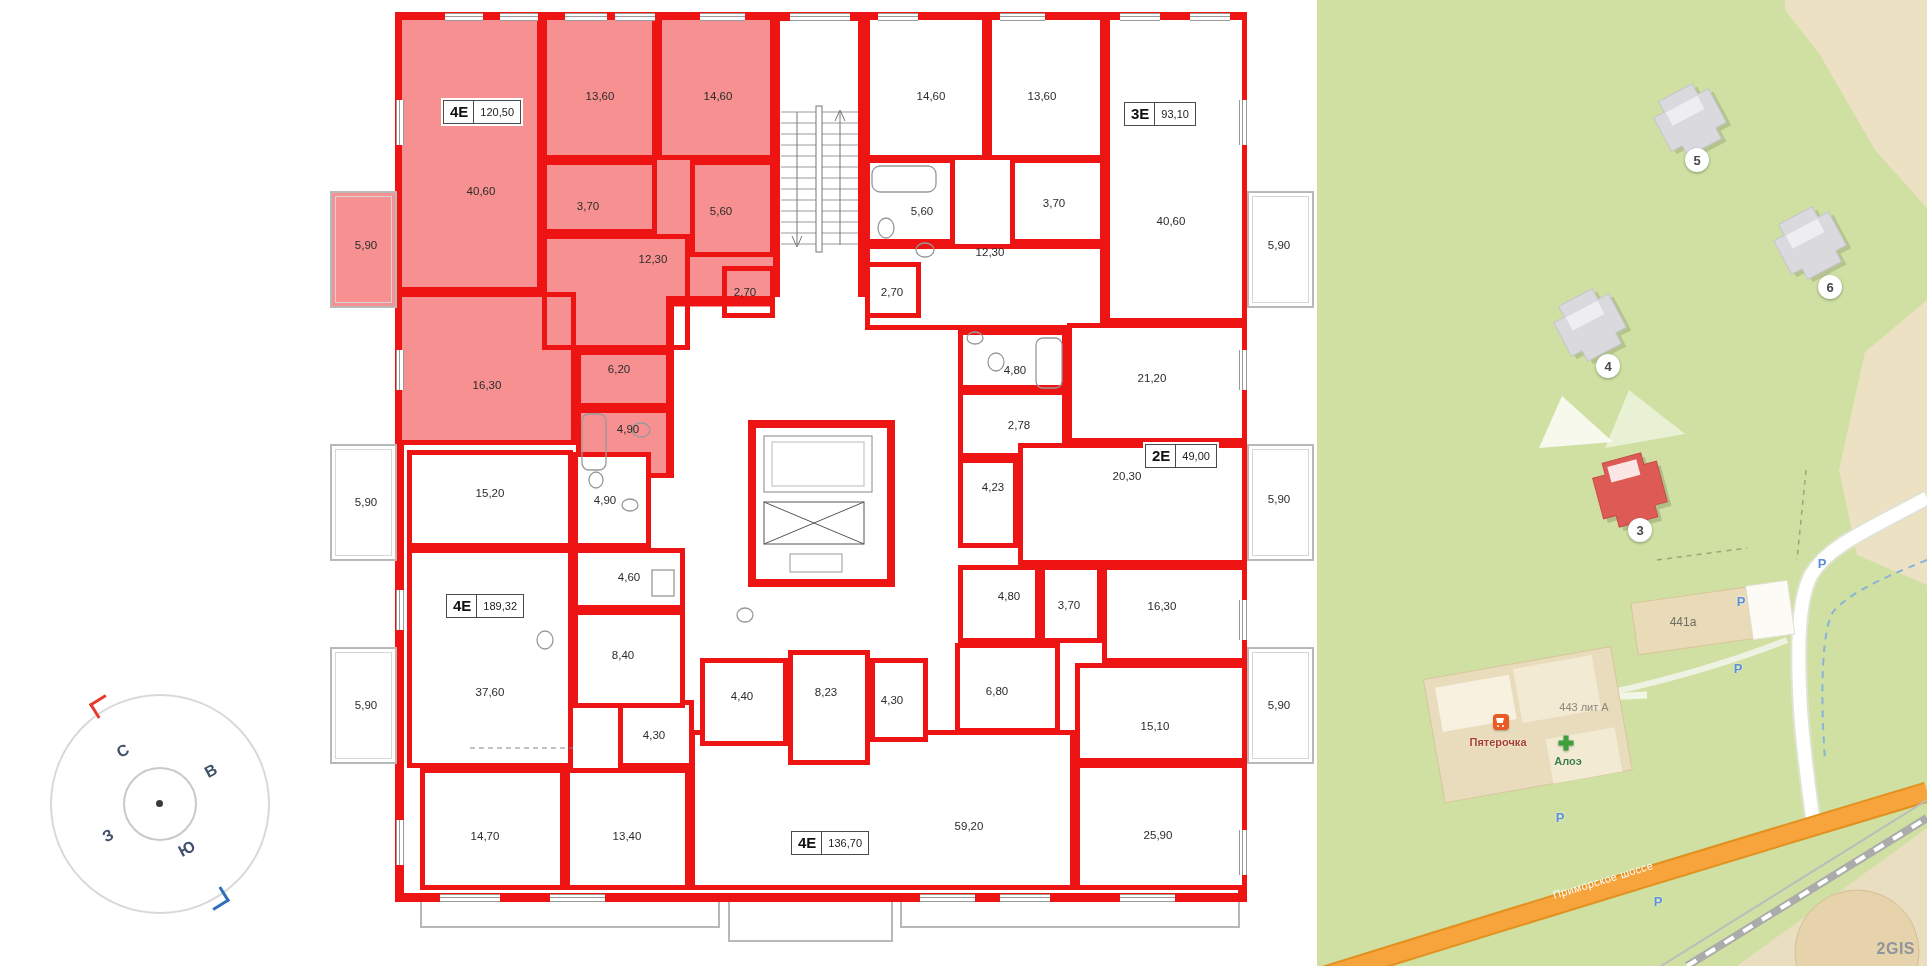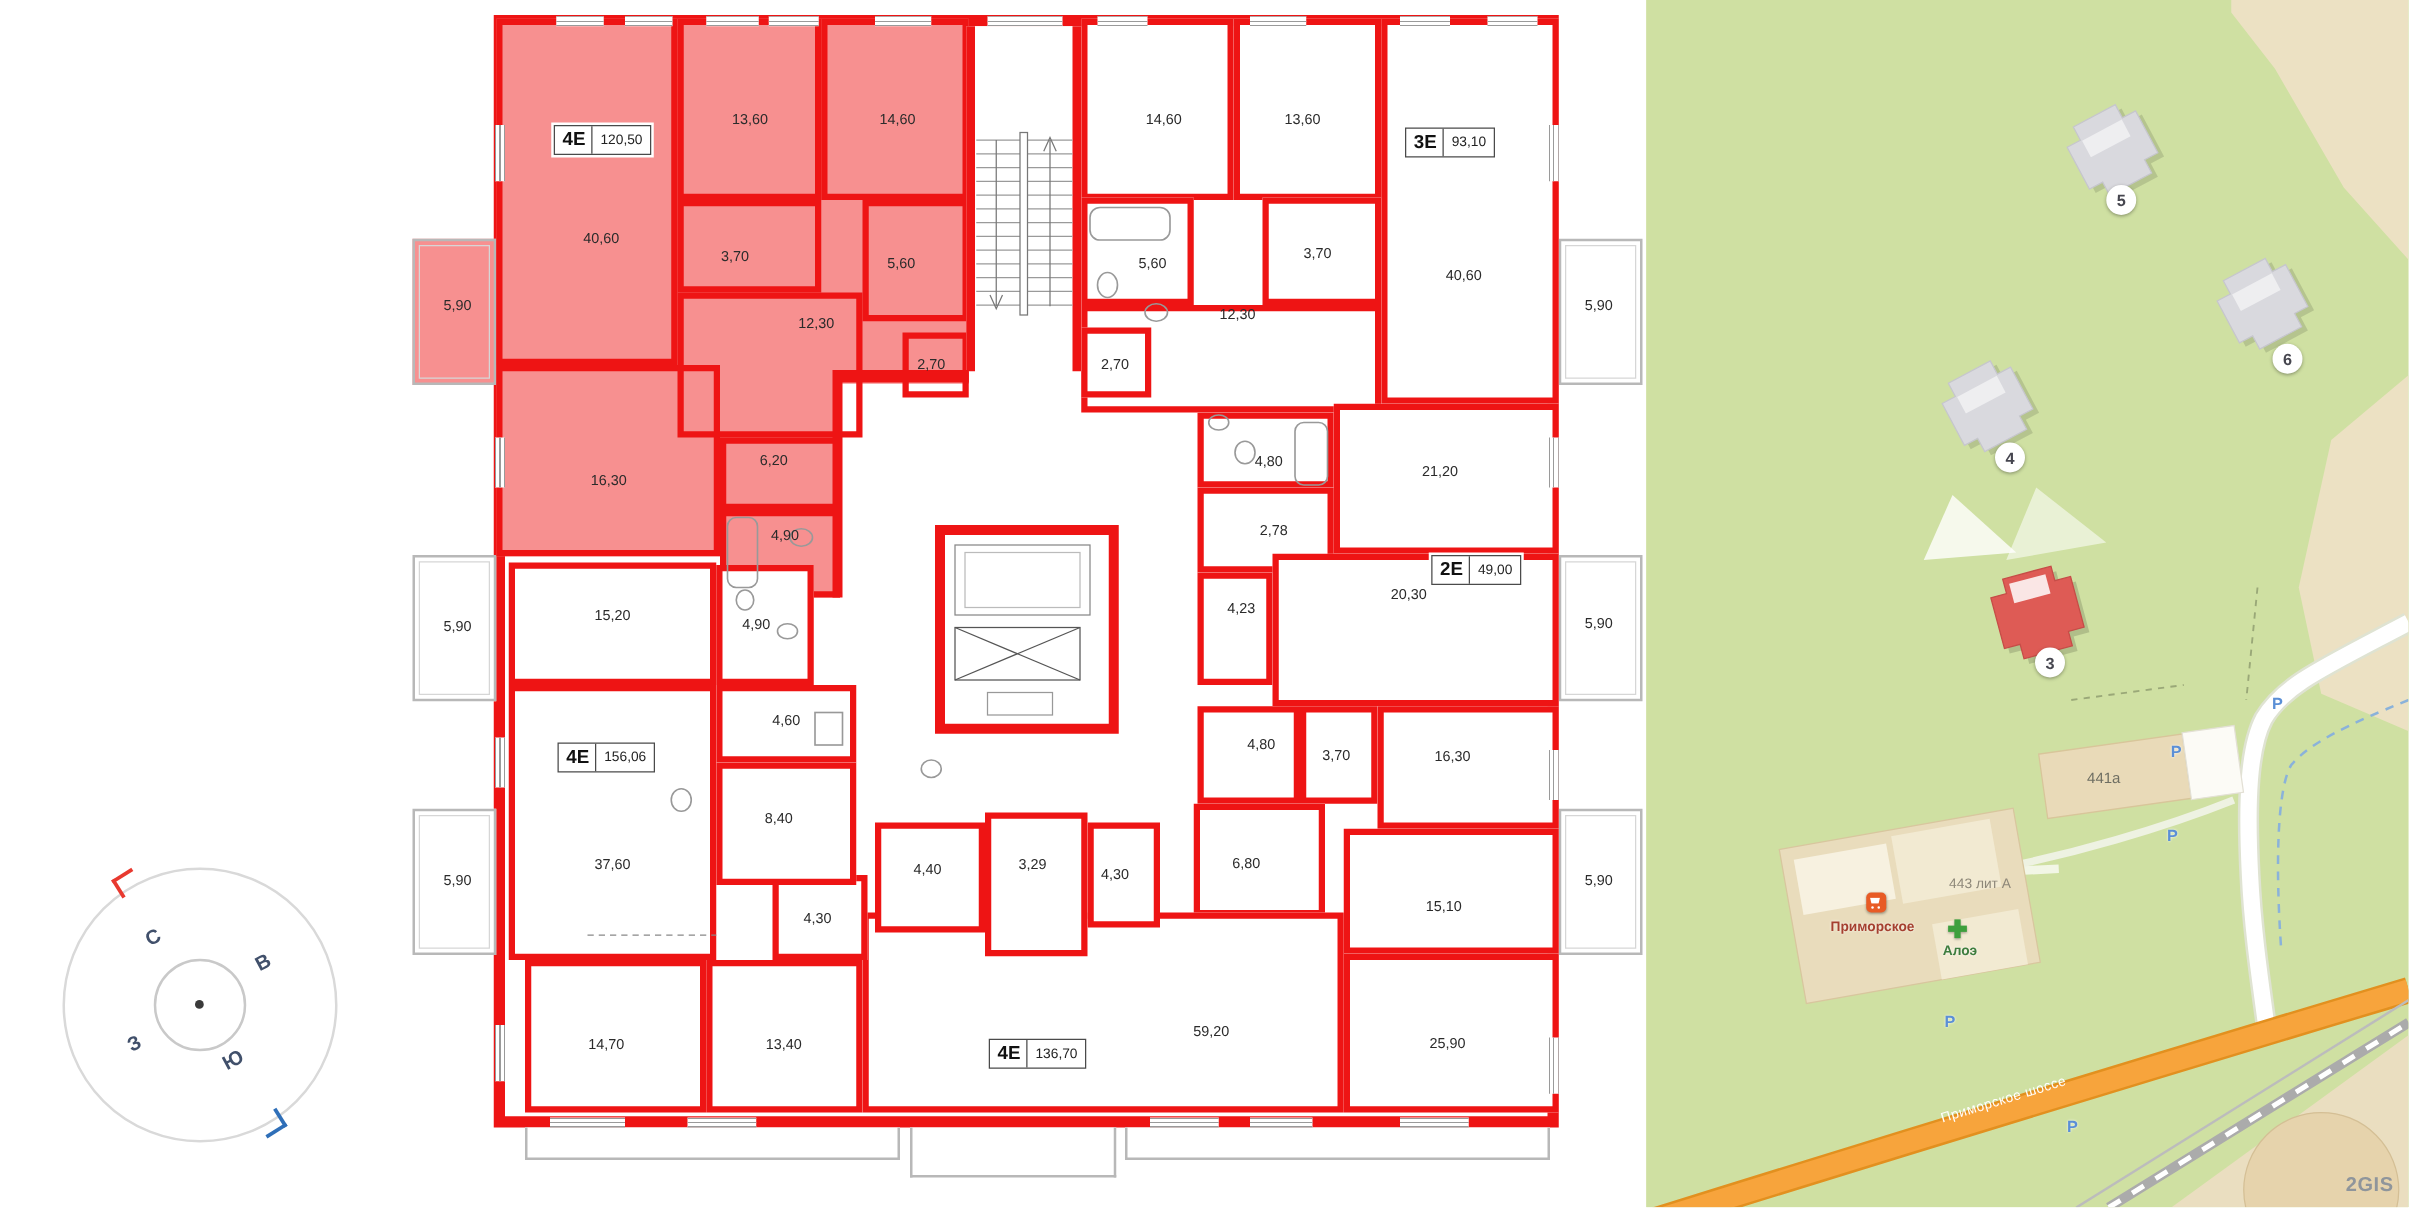--- a/index.html
+++ b/index.html
@@ -213,21 +213,21 @@
     <div class="aptbox" style="left:1124px;top:102px">
       <span class="t">3Е</span>
       <span class="a">93,10</span>
     </div>
     <div class="aptbox" style="left:1145px;top:444px">
       <span class="t">2Е</span>
       <span class="a">49,00</span>
     </div>
     <div class="aptbox" style="left:446px;top:594px">
       <span class="t">4Е</span>
-      <span class="a">156,06</span>
+      <span class="a">189,32</span>
     </div>
     <div class="aptbox" style="left:791px;top:831px">
       <span class="t">4Е</span>
       <span class="a">136,70</span>
     </div>
 
     <div class="rlabel" style="left:481px;top:191px">40,60</div>
     <div class="rlabel" style="left:600px;top:96px">13,60</div>
     <div class="rlabel" style="left:718px;top:96px">14,60</div>
     <div class="rlabel" style="left:588px;top:206px">3,70</div>
@@ -254,21 +254,21 @@
     <div class="rlabel" style="left:1279px;top:499px">5,90</div>
     <div class="rlabel" style="left:1009px;top:596px">4,80</div>
     <div class="rlabel" style="left:1069px;top:605px">3,70</div>
     <div class="rlabel" style="left:1162px;top:606px">16,30</div>
     <div class="rlabel" style="left:997px;top:691px">6,80</div>
     <div class="rlabel" style="left:1155px;top:726px">15,10</div>
     <div class="rlabel" style="left:1158px;top:835px">25,90</div>
     <div class="rlabel" style="left:969px;top:826px">59,20</div>
     <div class="rlabel" style="left:1279px;top:705px">5,90</div>
     <div class="rlabel" style="left:742px;top:696px">4,40</div>
-    <div class="rlabel" style="left:826px;top:692px">3,29</div>
+    <div class="rlabel" style="left:826px;top:692px">8,23</div>
     <div class="rlabel" style="left:892px;top:700px">4,30</div>
     <div class="rlabel" style="left:654px;top:735px">4,30</div>
     <div class="rlabel" style="left:485px;top:836px">14,70</div>
     <div class="rlabel" style="left:627px;top:836px">13,40</div>
     <div class="rlabel" style="left:490px;top:493px">15,20</div>
     <div class="rlabel" style="left:605px;top:500px">4,90</div>
     <div class="rlabel" style="left:629px;top:577px">4,60</div>
     <div class="rlabel" style="left:623px;top:655px">8,40</div>
     <div class="rlabel" style="left:490px;top:692px">37,60</div>
     <div class="rlabel" style="left:366px;top:502px">5,90</div>
@@ -357,21 +357,21 @@
     <div class="badge" style="left:513px;top:287px">6</div>
     <div class="badge" style="left:291px;top:366px">4</div>
     <div class="badge" style="left:323px;top:530px">3</div>
 
     
     <div class="maplabel l441" style="left:366px;top:622px">441а</div>
     <div class="maplabel l443" style="left:267px;top:707px">443 лит А</div>
     <div class="poi" style="left:184px;top:722px">
         <div class="poi-shop"></div>
       </div>
-    <div class="maplabel lshop" style="left:181px;top:742px">Приморское</div>
+    <div class="maplabel lshop" style="left:181px;top:742px">Пятерочка</div>
     <div class="poi" style="left:249px;top:743px">
         <div class="poi-cross"></div>
       </div>
     <div class="maplabel lphar" style="left:251px;top:761px">Алоэ</div>
     <div class="maplabel lroad" style="left:286px;top:880px">Приморское шоссе</div>
 
     
     <div class="park" style="left:505px;top:563px">P</div>
     <div class="park" style="left:424px;top:601px">P</div>
     <div class="park" style="left:421px;top:668px">P</div>

